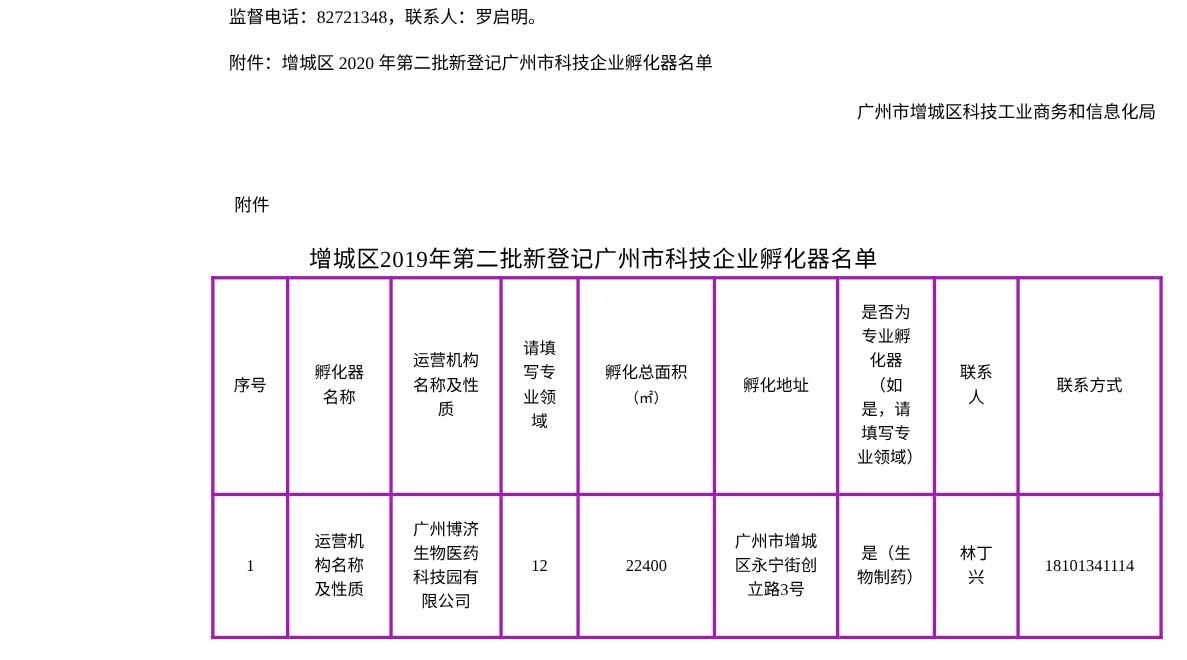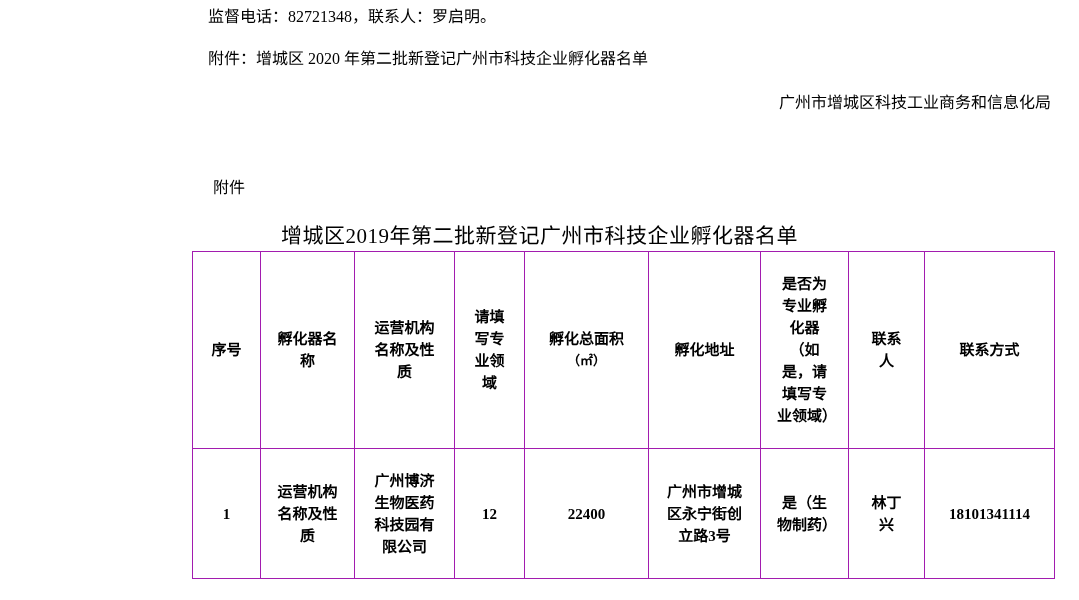--- a/index.html
+++ b/index.html
@@ -51,26 +51,26 @@
     left: 192px;
     top: 251px;
     width: 862px;
   }
   table.listing {
     border-collapse: collapse;
     table-layout: fixed;
     width: 862px;
   }
   table.listing td, table.listing th {
-    border: 1px solid #a21caf;
+    border: 3px solid #a21caf;
     font-size: 15px;
     line-height: 22px;
     text-align: center;
     vertical-align: middle;
-    font-weight: bold;
+    font-weight: normal;
     padding: 4px 16px;
     box-sizing: border-box;
     word-wrap: break-word;
   }
   table.listing thead td {
     height: 197px;
   }
   table.listing tbody td {
     height: 130px;
   }

